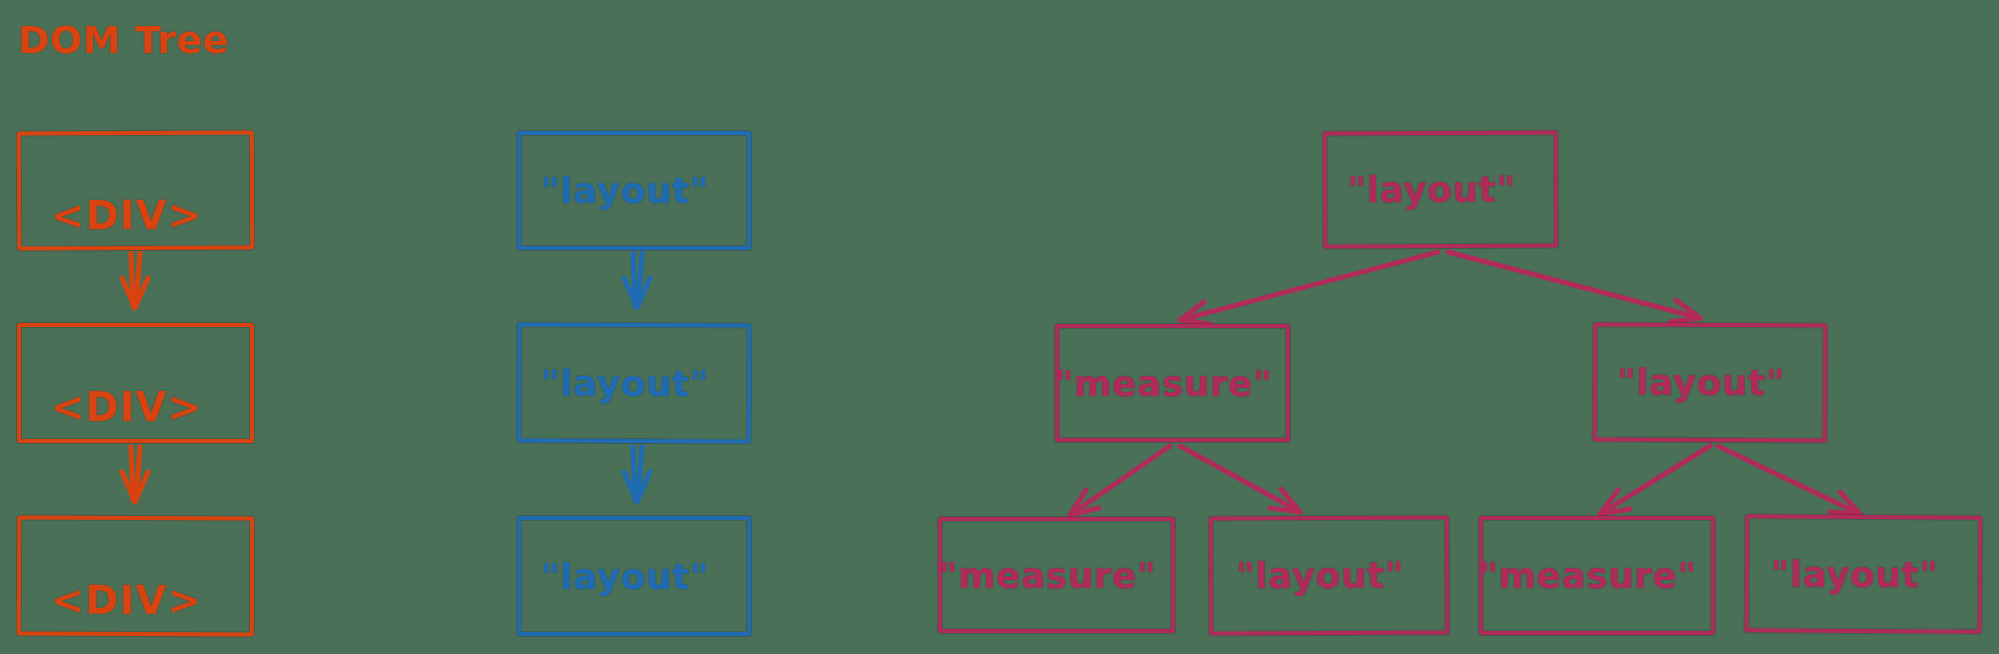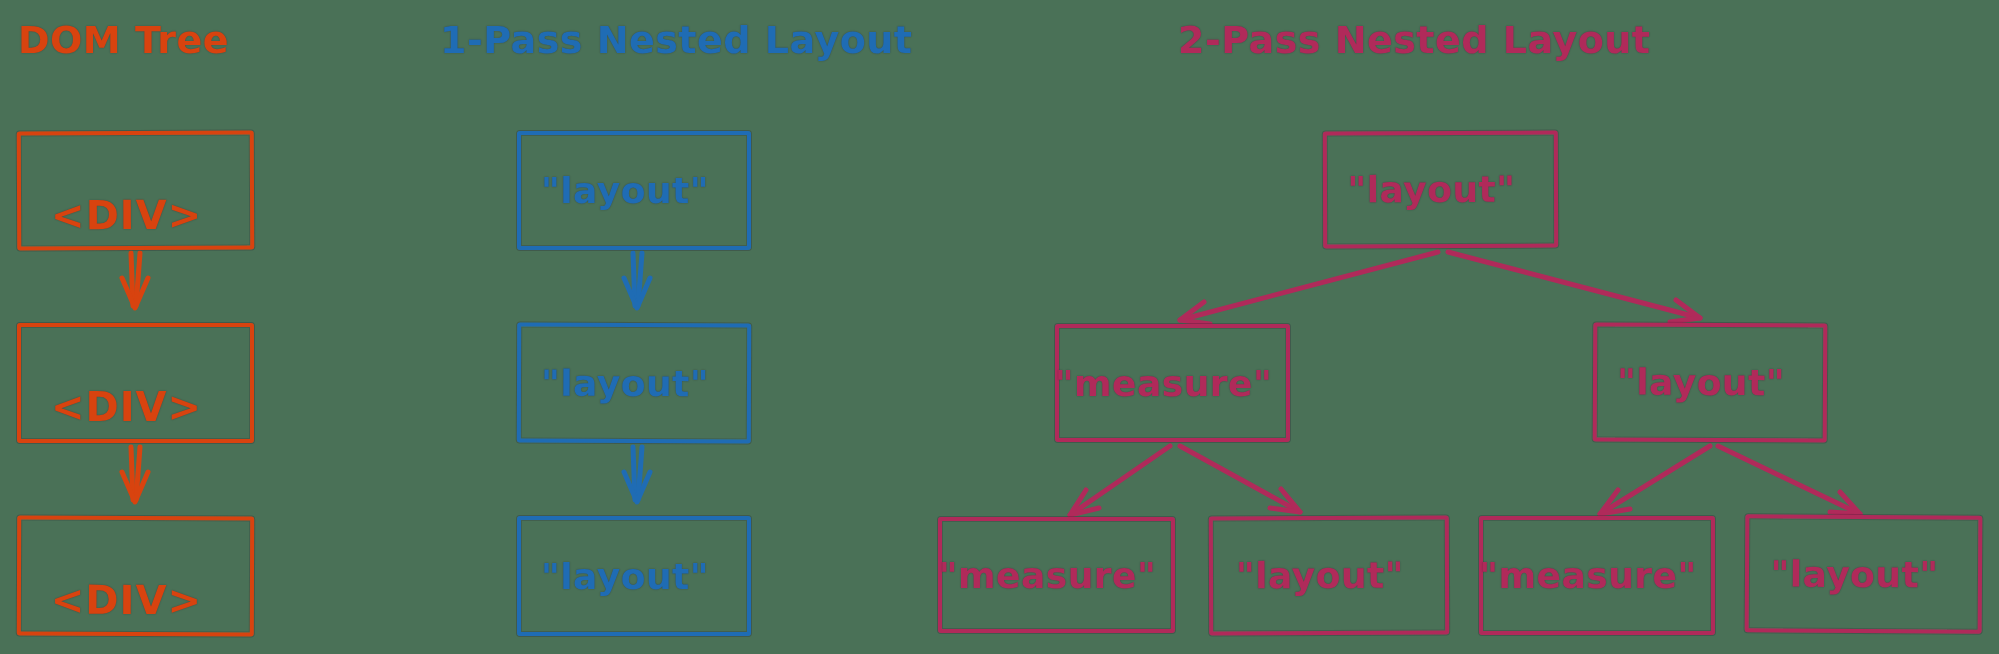--- a/index.html
+++ b/index.html
@@ -93,22 +93,20 @@
       <line x1="1710" y1="446" x2="1600" y2="514"></line>
       <polyline points="1630,509 1600,514 1618,490"></polyline>
     </g>
     <g class="s-pink">
       <line x1="1718" y1="446" x2="1860" y2="514"></line>
       <polyline points="1840,492 1860,514 1830,512"></polyline>
     </g>
   </svg>
 
   <div class="title t-orange" style="left:18px;">DOM Tree</div>
-  <div class="title t-blue" style="left:440px;">1-Pass Nested Layout</div>
-  <div class="title t-pink" style="left:1178px;">2-Pass Nested Layout</div>
 
   <div class="node b-orange div-node" style="left:17px;top:131px;width:237px;height:119px;transform:rotate(-0.25deg);">
     <span class="label">&lt;DIV&gt;</span>
   </div>
   <div class="node b-orange div-node" style="left:17px;top:323px;width:237px;height:120px;">
     <span class="label">&lt;DIV&gt;</span>
   </div>
   <div class="node b-orange div-node" style="left:17px;top:516px;width:237px;height:120px;transform:rotate(0.2deg);">
     <span class="label">&lt;DIV&gt;</span>
   </div>

